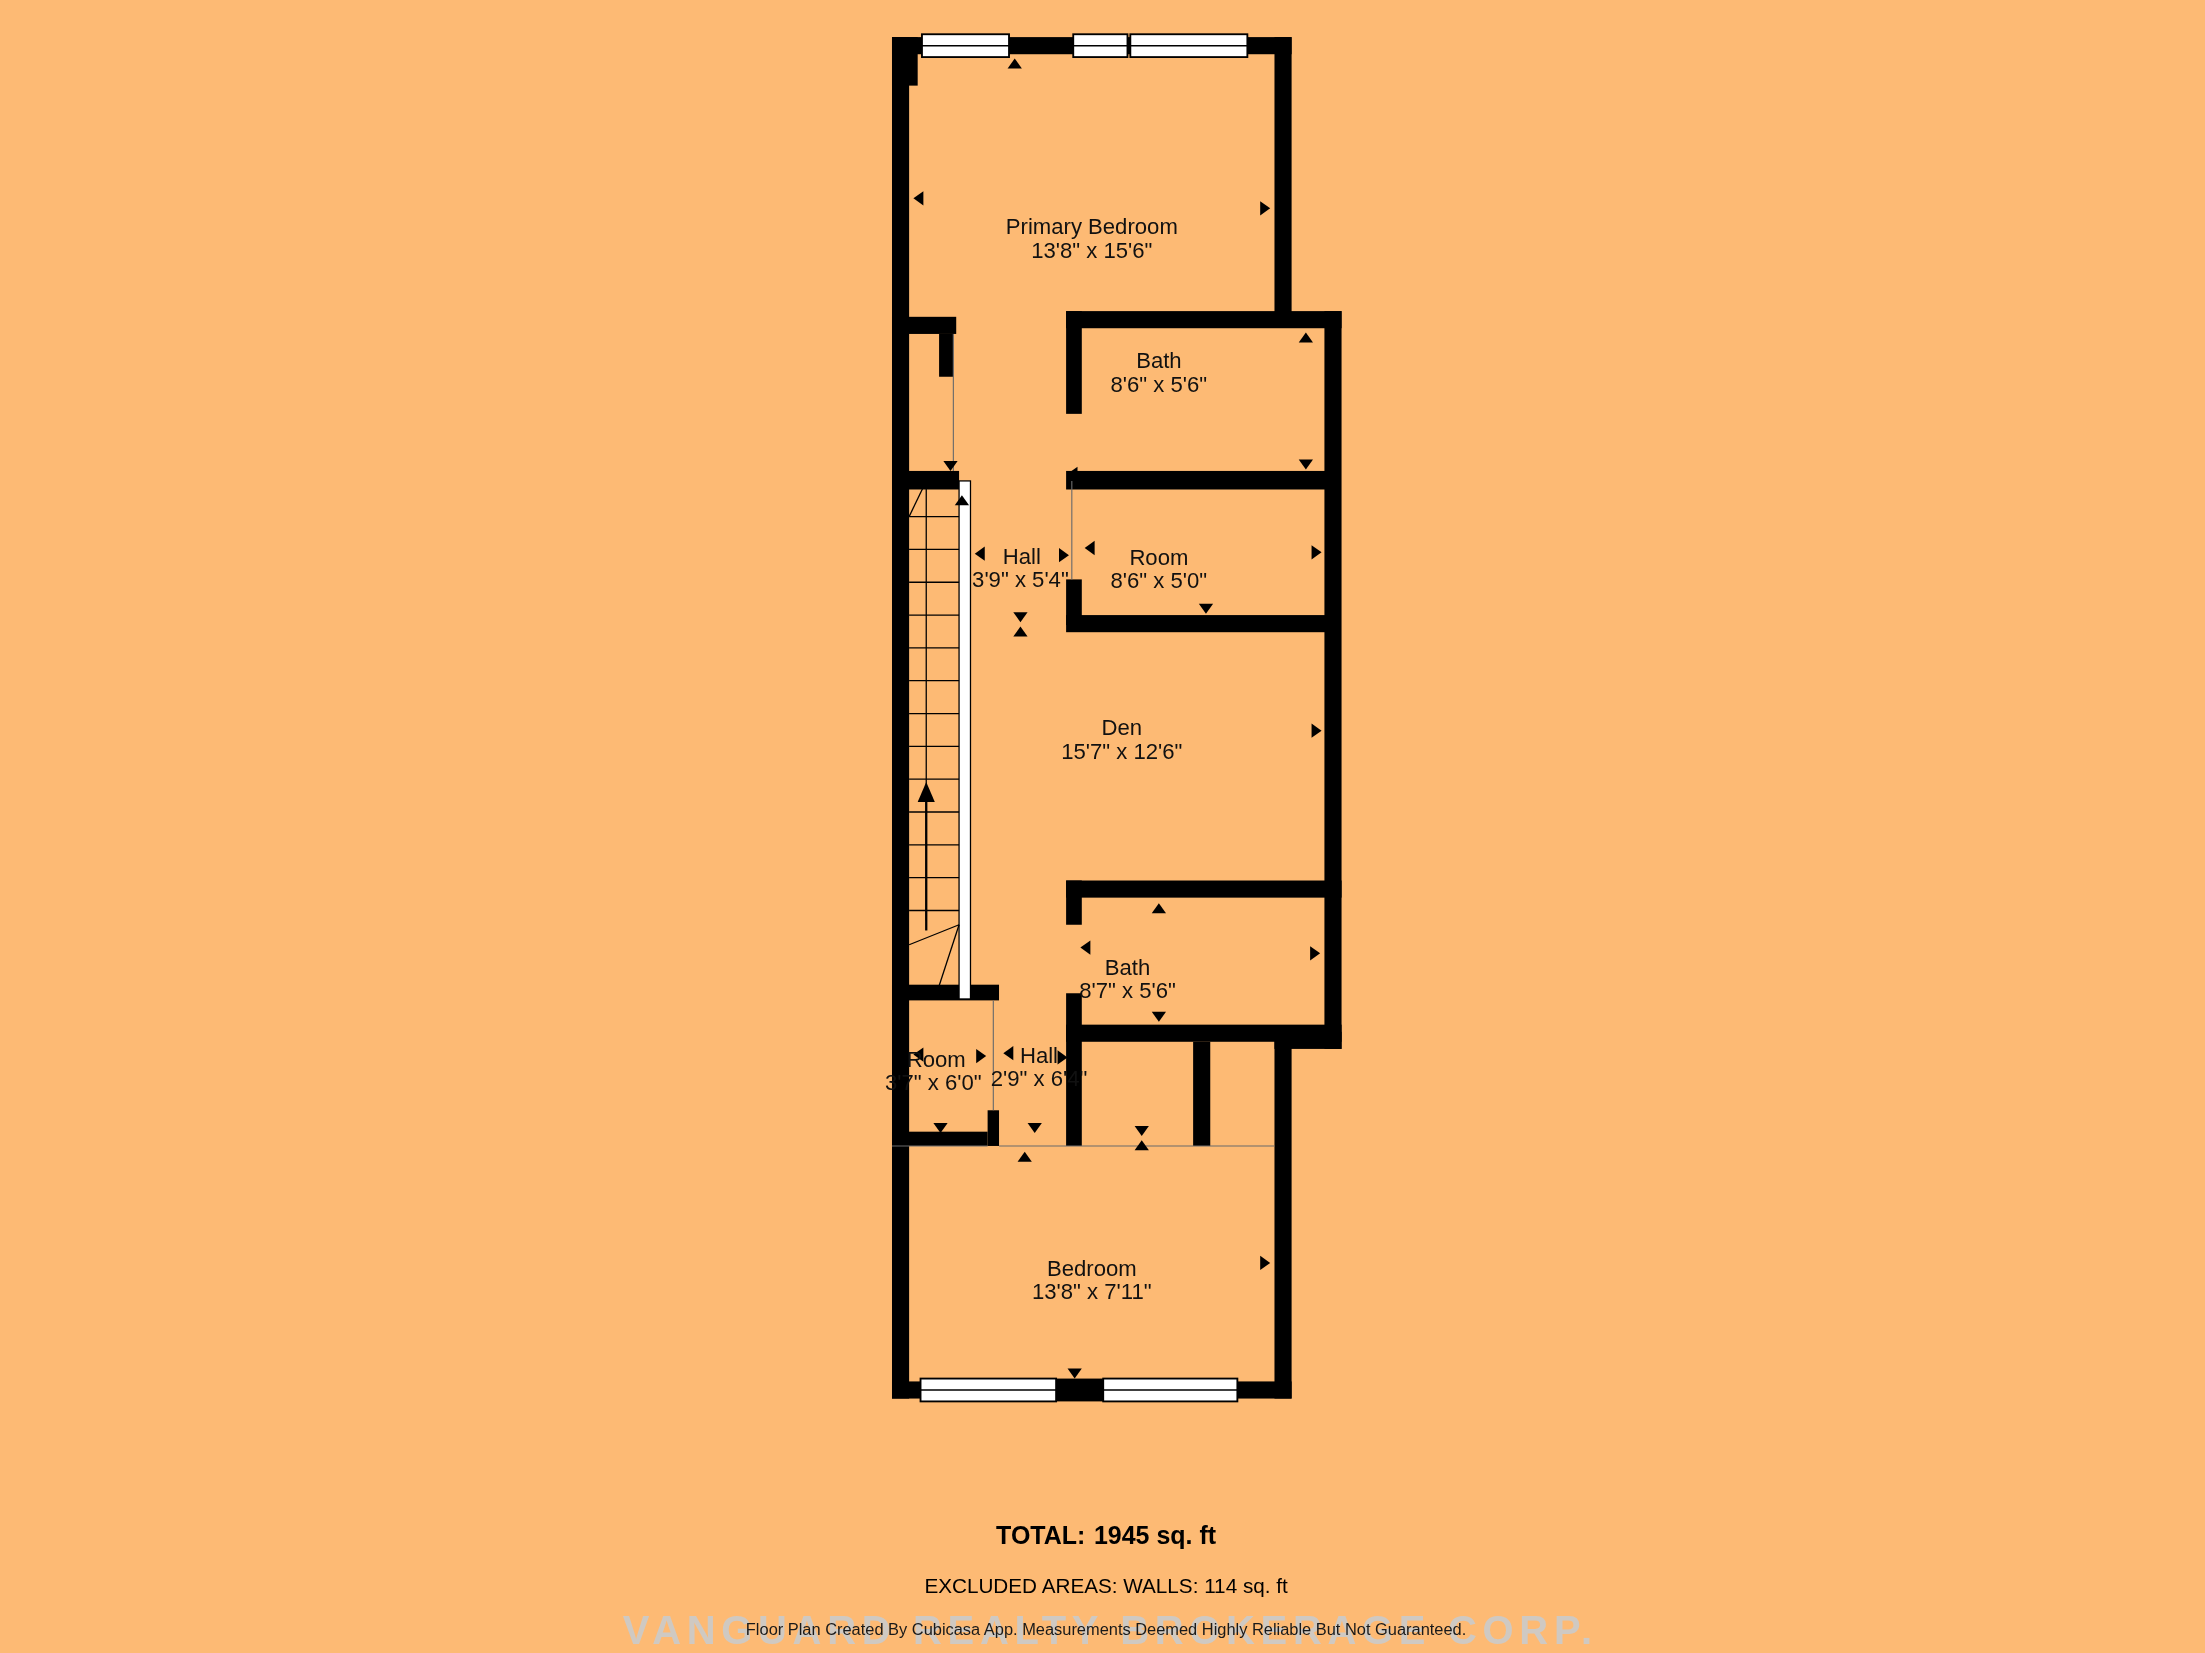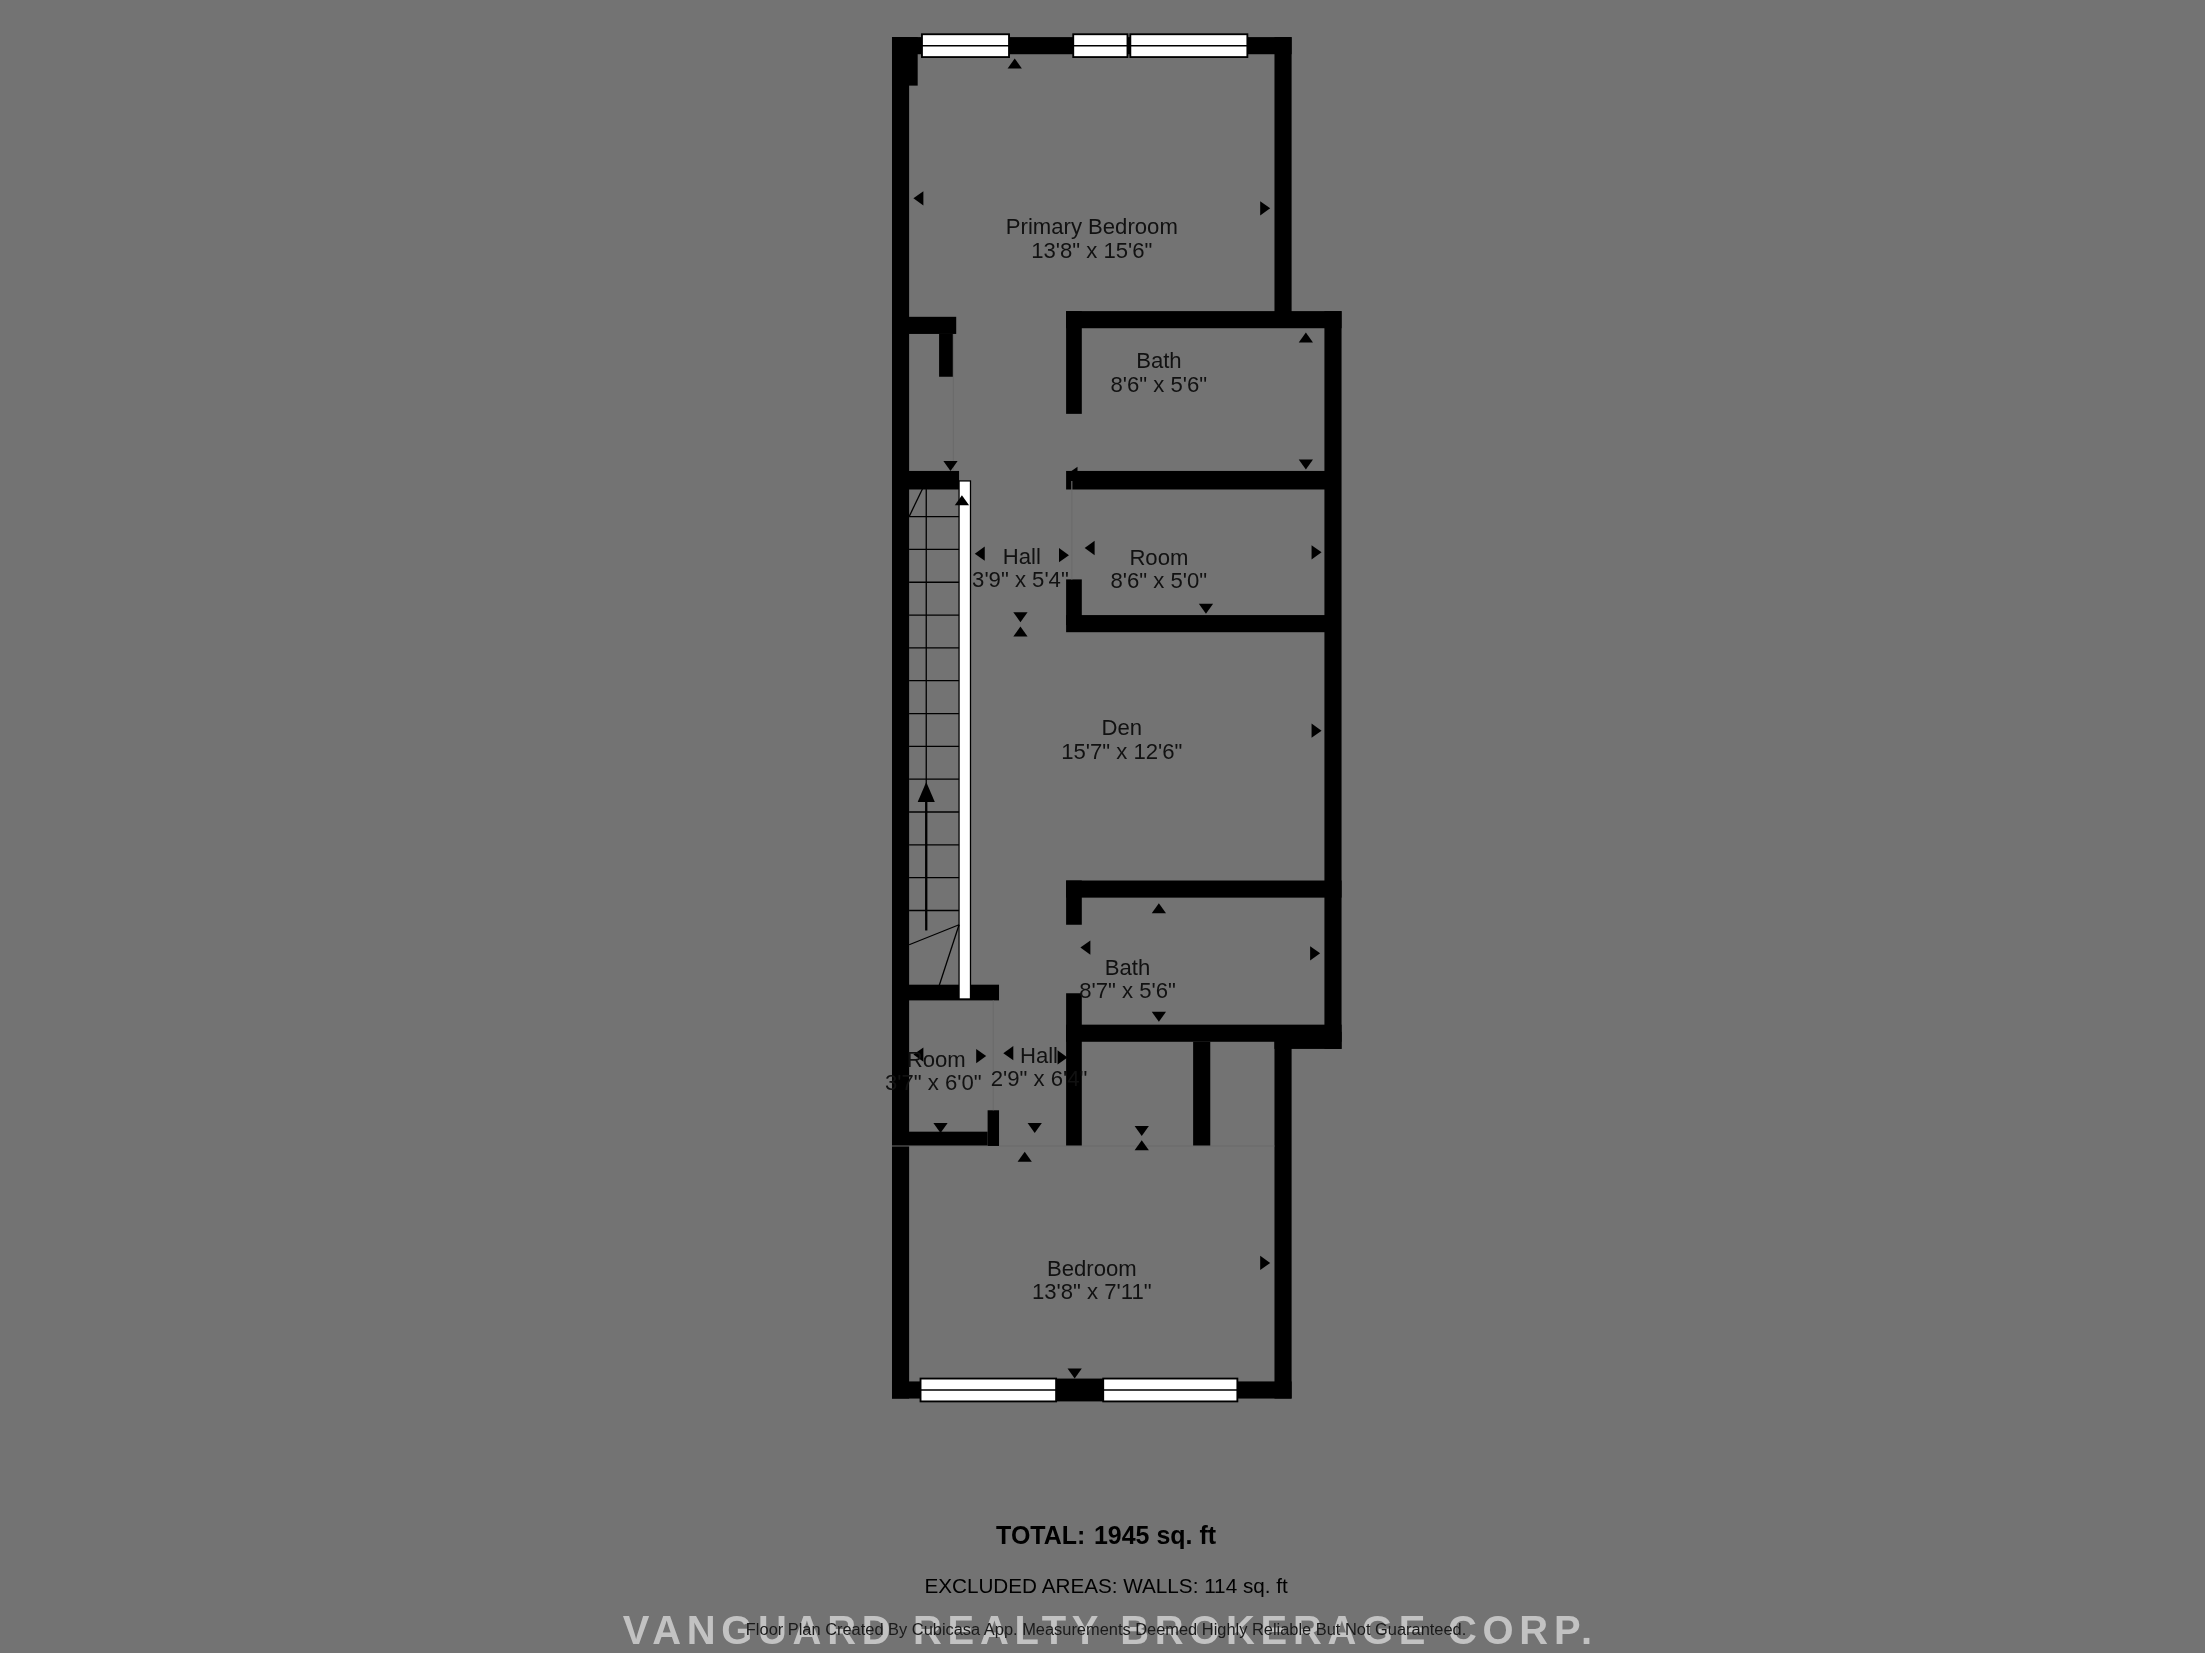--- a/index.html
+++ b/index.html
@@ -1,16 +1,16 @@
 <!DOCTYPE html>
 <html style="font-size:8.8px"><head>
 <meta charset="utf-8">
 <style>
   html,body{margin:0;padding:0;background:#ffffff;}
-  #page{position:relative;width:2205px;height:1654px;background:#737373;overflow:hidden;
+  #page{position:relative;width:2205px;height:1654px;background:#fdba74;overflow:hidden;
         font-family:"Liberation Sans", sans-serif;}
   #plan-svg{position:absolute;left:0;top:0;width:2205px;height:1654px;display:block;}
   .wall{fill:#000000;stroke:none;}
   .thin{stroke:#6b6b6b;stroke-width:0.8;fill:none;}
   .tread{stroke:#000000;stroke-width:0.9;fill:none;}
   .win{fill:#ffffff;stroke:#000000;stroke-width:1.3;}
   .winline{stroke:#000000;stroke-width:1;fill:none;}
   .marker{fill:#000000;stroke:none;}
   .room-name{font-size:15.5px;fill:#111111;text-anchor:middle;}
   .room-dims{font-size:15.5px;fill:#111111;text-anchor:middle;}

